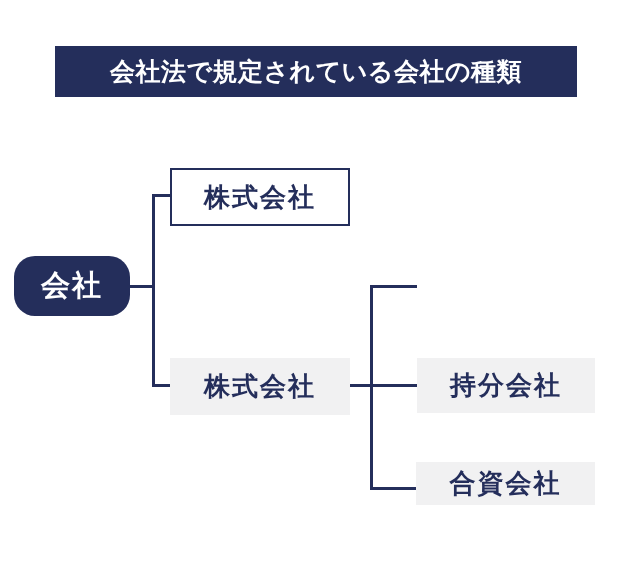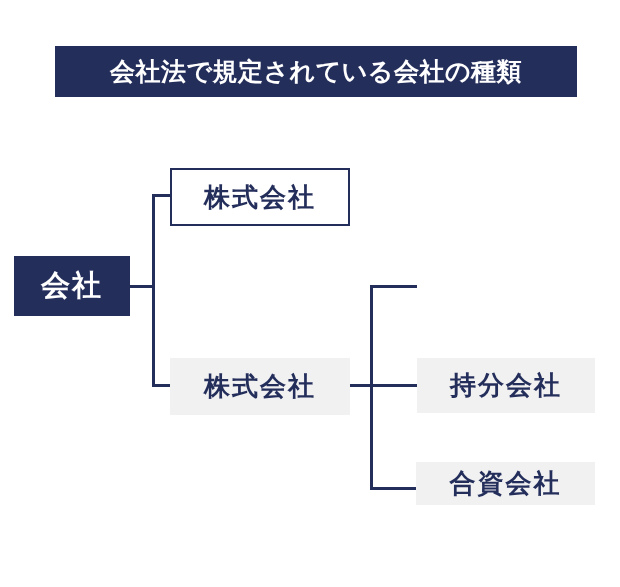--- a/index.html
+++ b/index.html
@@ -48,20 +48,21 @@
     letter-spacing: 2px;
     color: var(--navy);
     white-space: nowrap;
   }
   .node-root {
     left: 14px; top: 256px;
     width: 116px; height: 60px;
     background: var(--navy);
     color: var(--white);
     font-size: 29px;
+    border-radius: 21px;
   }
   .node-bordered {
     left: 170px; top: 168px;
     width: 180px; height: 58px;
     background: var(--white);
     border: 2px solid var(--navy);
   }
   .node-gray { background: var(--box-gray); }
   .node-mochibun { left: 170px; top: 358px; width: 180px; height: 57px; }
   .node-gomei    { left: 417px; top: 258px; width: 180px; height: 58px; }

